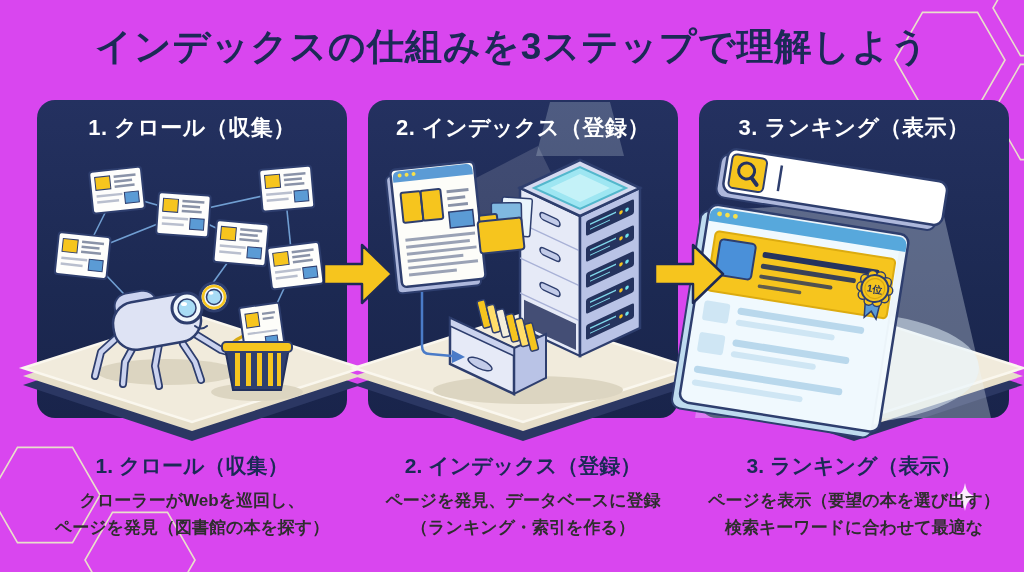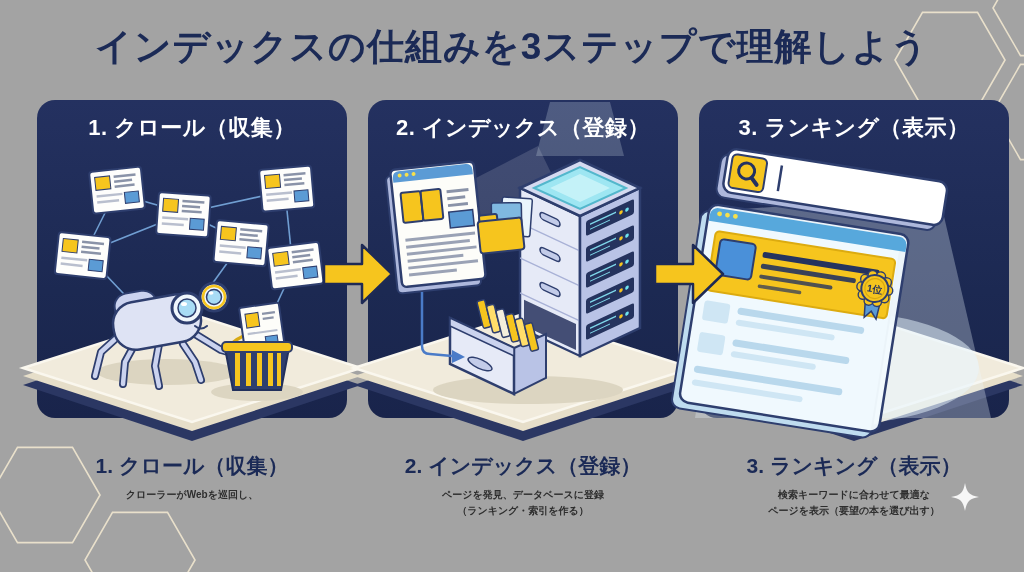--- a/index.html
+++ b/index.html
@@ -1,31 +1,31 @@
 <!DOCTYPE html>
 <html><head>
 <meta charset="utf-8">
 <style>
   html,body{margin:0;padding:0;}
-  .stage{position:relative;width:1024px;height:572px;background:#a3a3a3;overflow:hidden;
+  .stage{position:relative;width:1024px;height:572px;background:#d946ef;overflow:hidden;
          font-family:"Liberation Sans","DejaVu Sans",sans-serif;}
   .bg-decor{position:absolute;left:0;top:0;z-index:0;}
   .page-title{position:absolute;top:22px;left:0;width:1024px;text-align:center;
               font-size:37px;font-weight:900;color:#1B2A56;letter-spacing:1px;z-index:2;}
   .panel{position:absolute;top:100px;width:310px;height:318px;border-radius:18px;
          background:linear-gradient(180deg,#243160 0%,#1C2952 60%,#19244B 100%);z-index:1;}
   .panel.p1{left:37px;} .panel.p2{left:368px;} .panel.p3{left:699px;}
   .panel-header{position:absolute;top:13px;left:0;width:100%;text-align:center;
                 color:#FFFFFF;font-size:22px;font-weight:800;z-index:3;letter-spacing:0.5px;}
   svg.scene{position:absolute;left:0;top:0;overflow:visible;z-index:2;}
   svg.flow-arrow{position:absolute;z-index:5;}
   .caption{position:absolute;top:452px;width:330px;text-align:center;z-index:2;}
   .caption.c1{left:27px;} .caption.c2{left:358px;} .caption.c3{left:689px;}
   .cap-title{font-size:21px;font-weight:800;color:#1B2A56;margin-bottom:7px;}
-  .cap-line{font-size:10px;font-weight:700;color:#2E2E2E;line-height:1.6;}
+  .cap-line{font-size:17px;font-weight:700;color:#2E2E2E;line-height:1.6;}
 </style>
 </head>
 <body>
 
 <div class="stage">
 
   <svg class="bg-decor" width="1024" height="572" viewBox="0 0 1024 572">
     <g fill="none" stroke="#E9E0CB" stroke-width="1.6">
       <polygon points="1005,60 977.5,107.6 922.5,107.6 895,60 922.5,12.4 977.5,12.4"></polygon>
       <polygon points="1103,112 1075.5,159.6 1020.5,159.6 993,112 1020.5,64.4 1075.5,64.4"></polygon>
@@ -333,25 +333,26 @@
   <svg class="flow-arrow" style="left:322px;top:241px" width="72" height="66" viewBox="0 0 72 66">
     <polygon points="2,23 40,23 40,4 70,33 40,62 40,43 2,43" fill="#F6C51E" stroke="#1E2A55" stroke-width="2.5" stroke-linejoin="round"></polygon>
   </svg>
   <svg class="flow-arrow" style="left:653px;top:241px" width="72" height="66" viewBox="0 0 72 66">
     <polygon points="2,23 40,23 40,4 70,33 40,62 40,43 2,43" fill="#F6C51E" stroke="#1E2A55" stroke-width="2.5" stroke-linejoin="round"></polygon>
   </svg>
 
   <div class="caption c1">
     <div class="cap-title">1. クロール（収集）</div>
     <div class="cap-line">クローラーがWebを巡回し、</div>
+    <div class="cap-line">ページを発見（図書館の本を探す）</div>
   </div>
   <div class="caption c2">
     <div class="cap-title">2. インデックス（登録）</div>
     <div class="cap-line">ページを発見、データベースに登録</div>
     <div class="cap-line">（ランキング・索引を作る）</div>
   </div>
   <div class="caption c3">
     <div class="cap-title">3. ランキング（表示）</div>
+    <div class="cap-line">ページを表示（要望の本を選び出す）</div>
     <div class="cap-line">検索キーワードに合わせて最適な</div>
-    <div class="cap-line">ページを表示（要望の本を選び出す）</div>
   </div>
 
 </div>
 
 </body></html>

